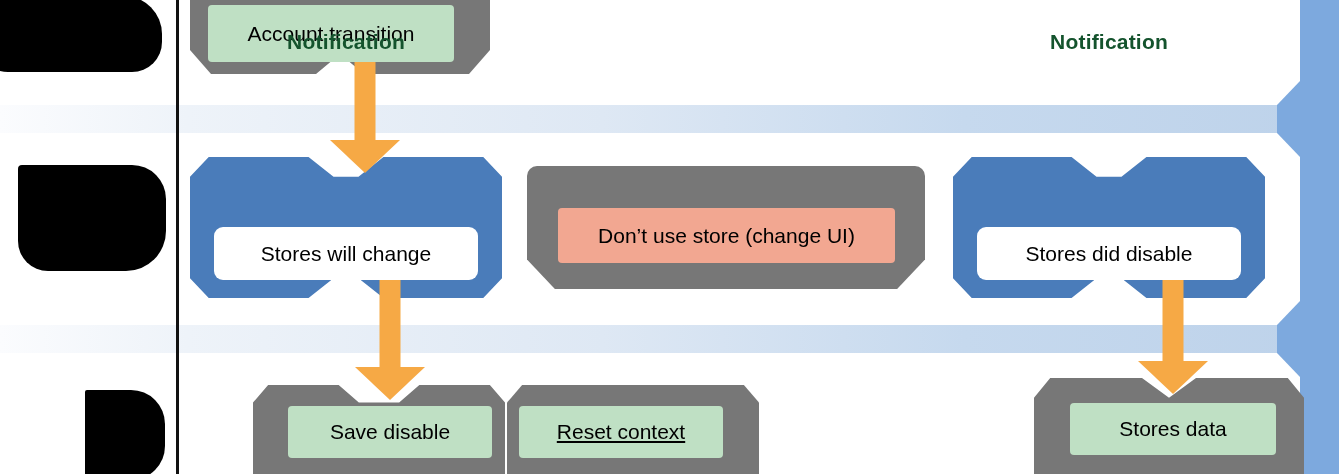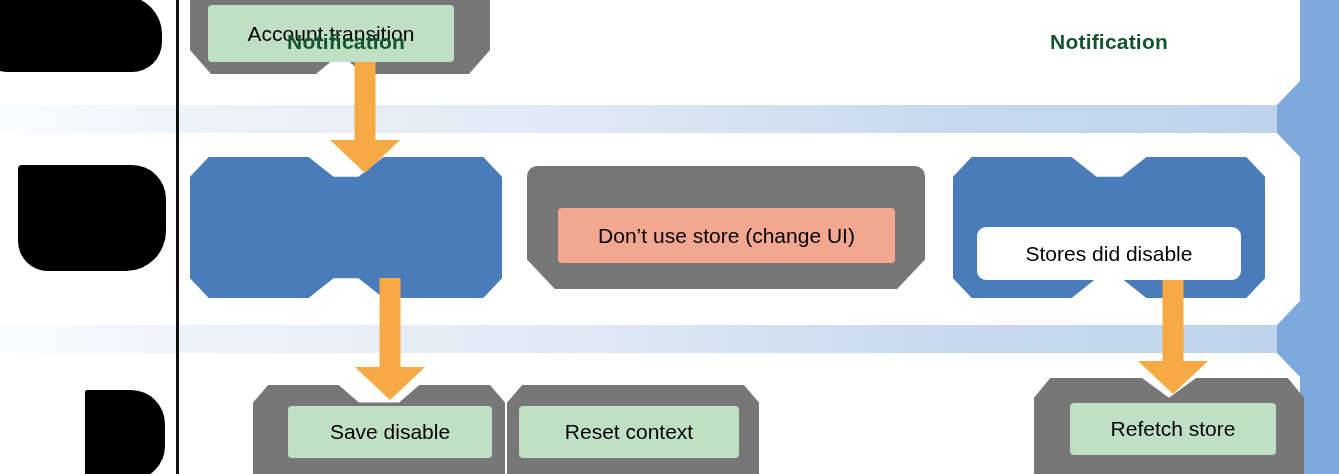--- a/index.html
+++ b/index.html
@@ -187,21 +187,21 @@
     font-size: 21px;
     z-index: 5;
     text-align: center;
   }
   .node.green { background: #BFE0C4; }
   .node.red   { background: #F2A791; }
 
   .nd-account { left: 208px;  top: 5px;   width: 246px; height: 57px; }
   .nd-dontuse { left: 558px;  top: 208px; width: 337px; height: 55px; }
   .nd-save    { left: 288px;  top: 406px; width: 204px; height: 52px; }
-  .nd-reset   { left: 519px;  top: 406px; width: 220px; height: 52px; }
+  .nd-reset   { left: 519px;  top: 406px; width: 204px; height: 52px; text-decoration: underline; }
   .nd-refetch { left: 1070px; top: 403px; width: 206px; height: 52px; }
 
   
   .arrow {
     position: absolute;
     z-index: 4;
   }
   .arrow .shaft {
     position: absolute;
     background: #F6A945;
@@ -254,20 +254,21 @@
   <div class="group grp-account"></div>
   <div class="node green nd-account">Account transition</div>
 
   <div class="arrow ar1">
     <div class="shaft"></div>
     <div class="arrow-head-tri"></div>
   </div>
 
   <div class="notif notif-willchange"></div>
   <div class="notif-title nt-will">Notification</div>
+  <div class="notif-body nb-will">Stores will change</div>
 
   <div class="group grp-dontuse"></div>
   <div class="node red nd-dontuse">Don’t use store (change UI)</div>
 
   <div class="notif notif-didchange"></div>
   <div class="notif-title nt-did">Notification</div>
   <div class="notif-body nb-did">Stores did disable</div>
 
   <div class="arrow ar2">
     <div class="shaft"></div>
@@ -278,15 +279,15 @@
     <div class="shaft"></div>
     <div class="arrow-head-tri"></div>
   </div>
 
   <div class="group grp-savereset"></div>
   <div class="group grp-savereset2"></div>
   <div class="node green nd-save">Save disable</div>
   <div class="node green nd-reset">Reset context</div>
 
   <div class="group grp-refetch"></div>
-  <div class="node green nd-refetch">Refetch store</div>
+  <div class="node green nd-refetch">Stores data</div>
 
 </div>
 
 </body></html>

